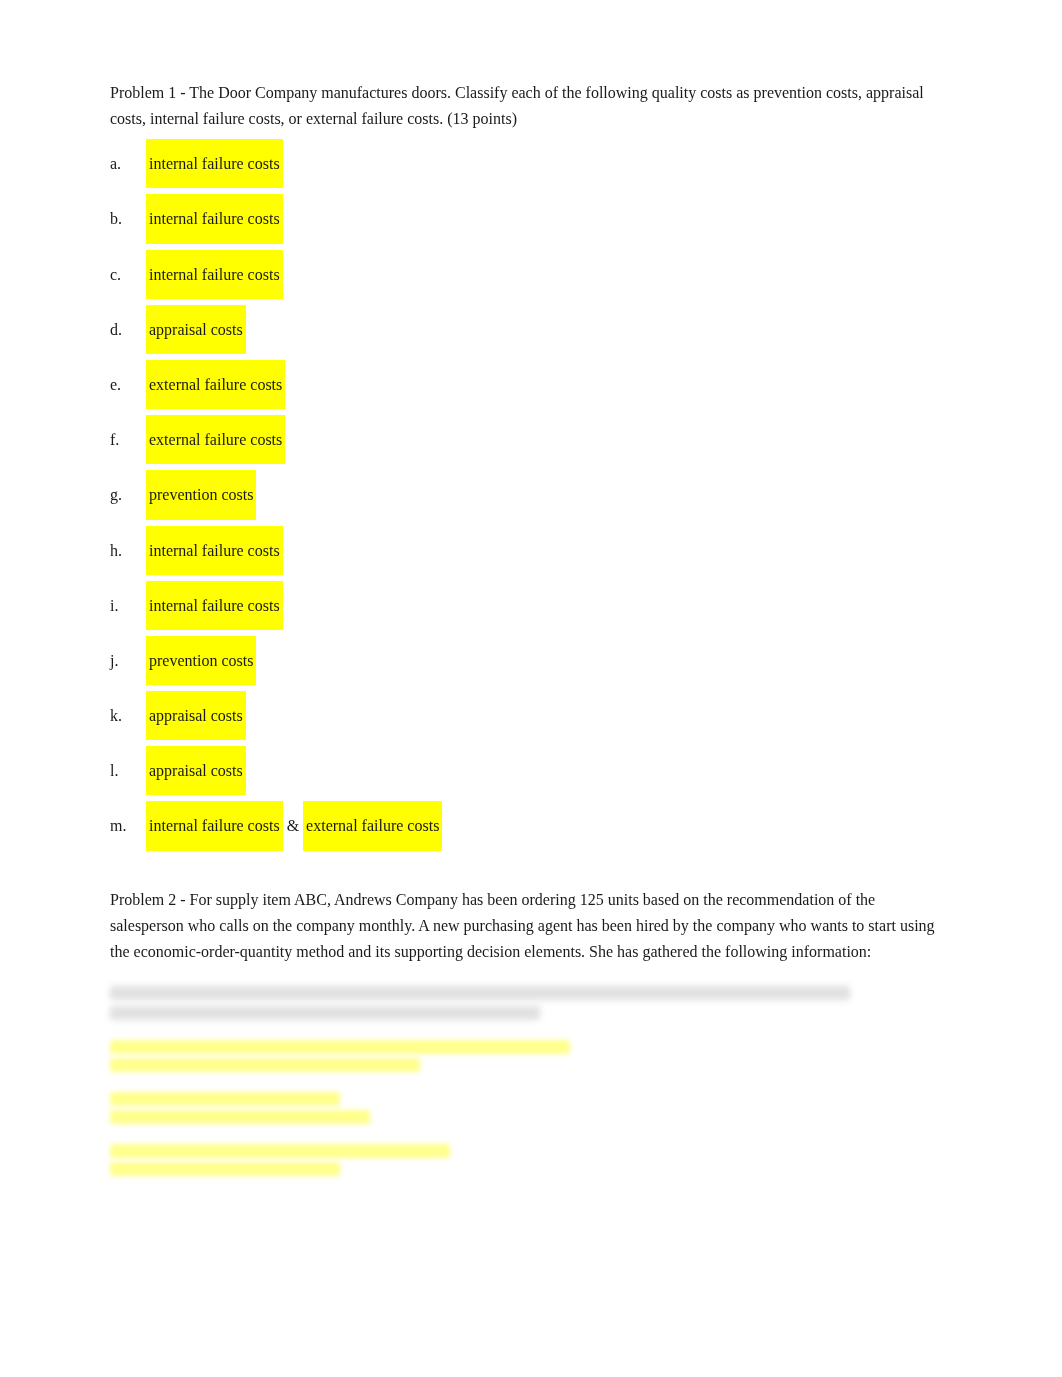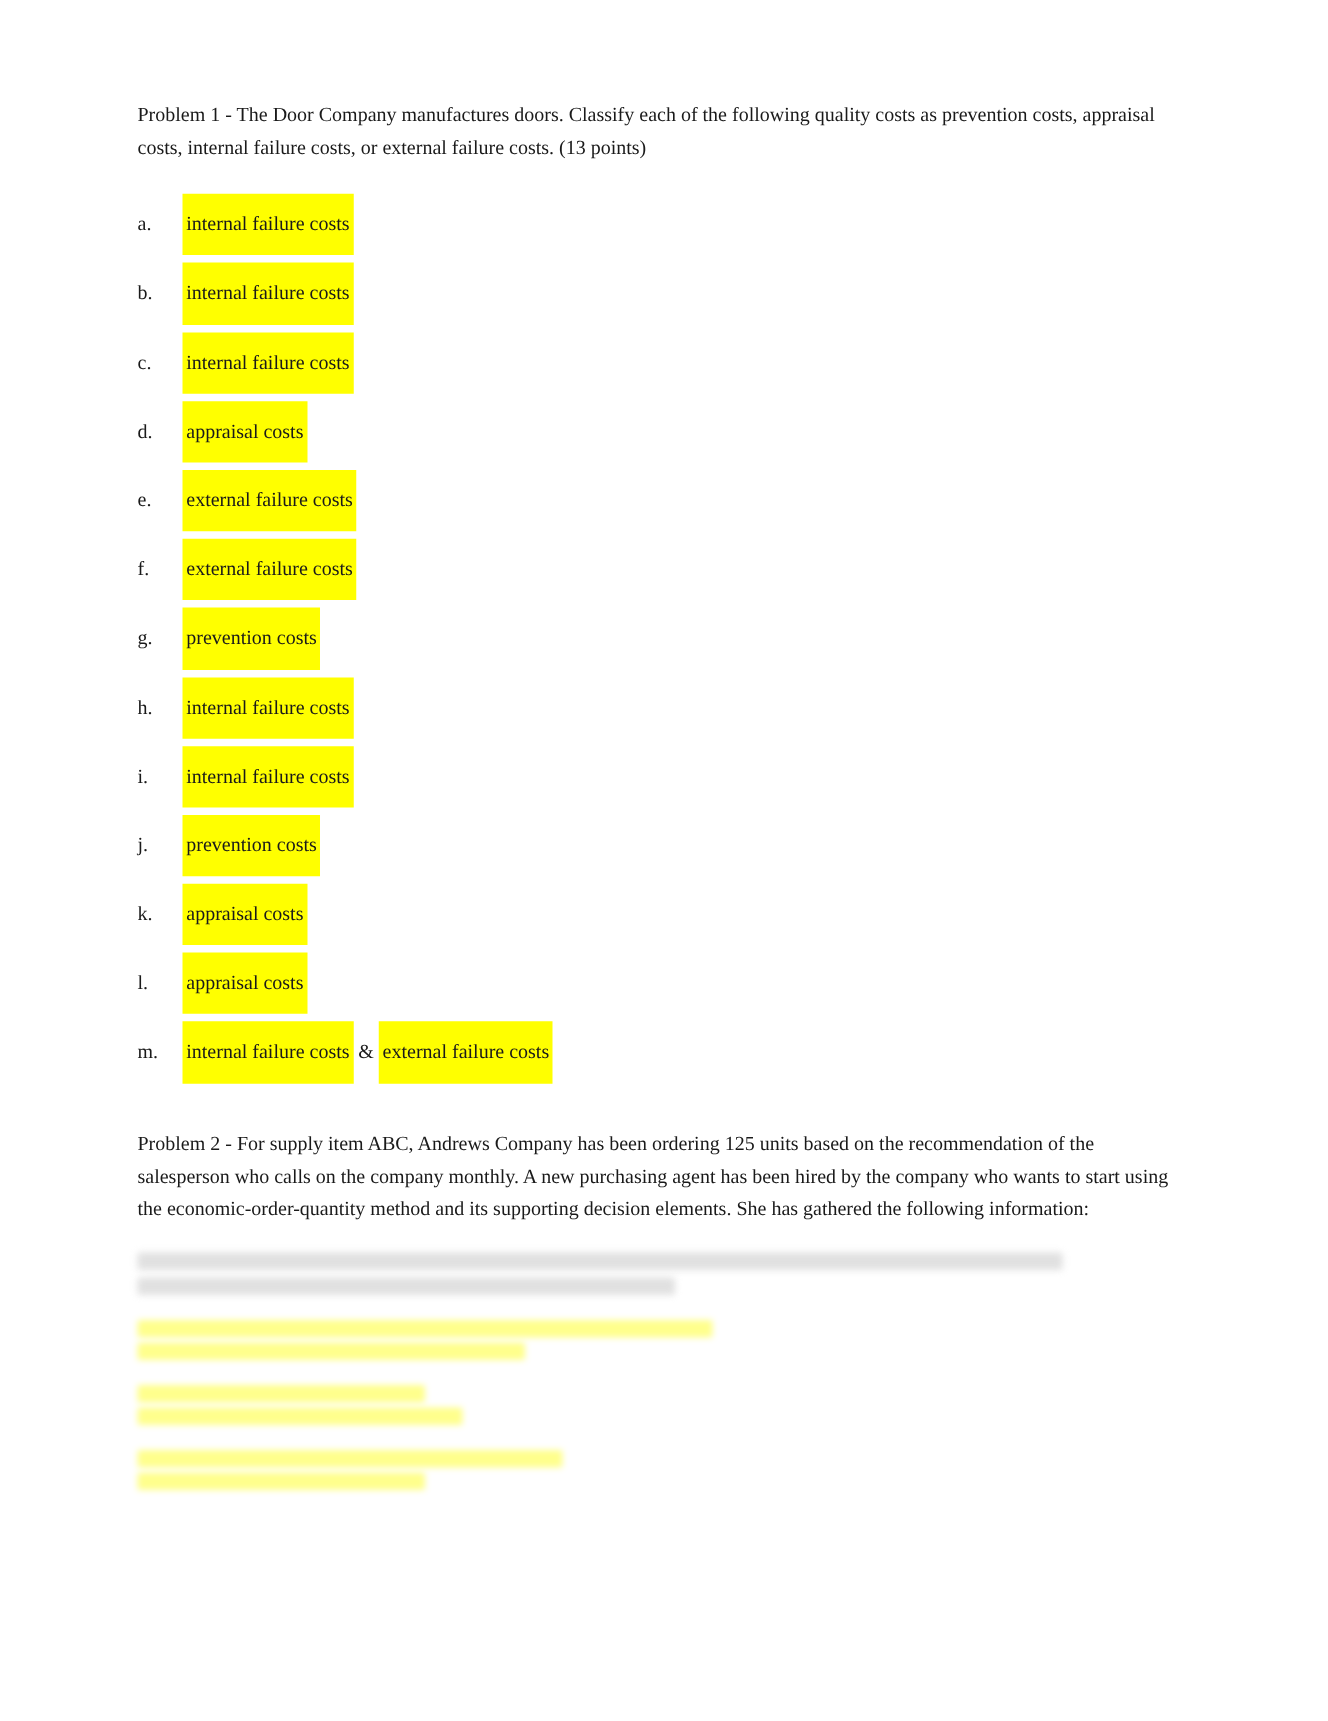--- a/index.html
+++ b/index.html
@@ -13,21 +13,21 @@
       font-family: "Times New Roman", Times, serif;
       font-size: 16px;
       color: #1a1a1a;
       width: 1062px;
       min-height: 1377px;
       padding: 80px 110px;
     }
 
     .problem-text {
       line-height: 1.6;
-      margin-bottom: 24px;
+      margin-bottom: 8px;
     }
 
     .answer-list {
       list-style: none;
       margin-bottom: 24px;
     }
 
     .answer-list li {
       display: flex;
       align-items: baseline;

